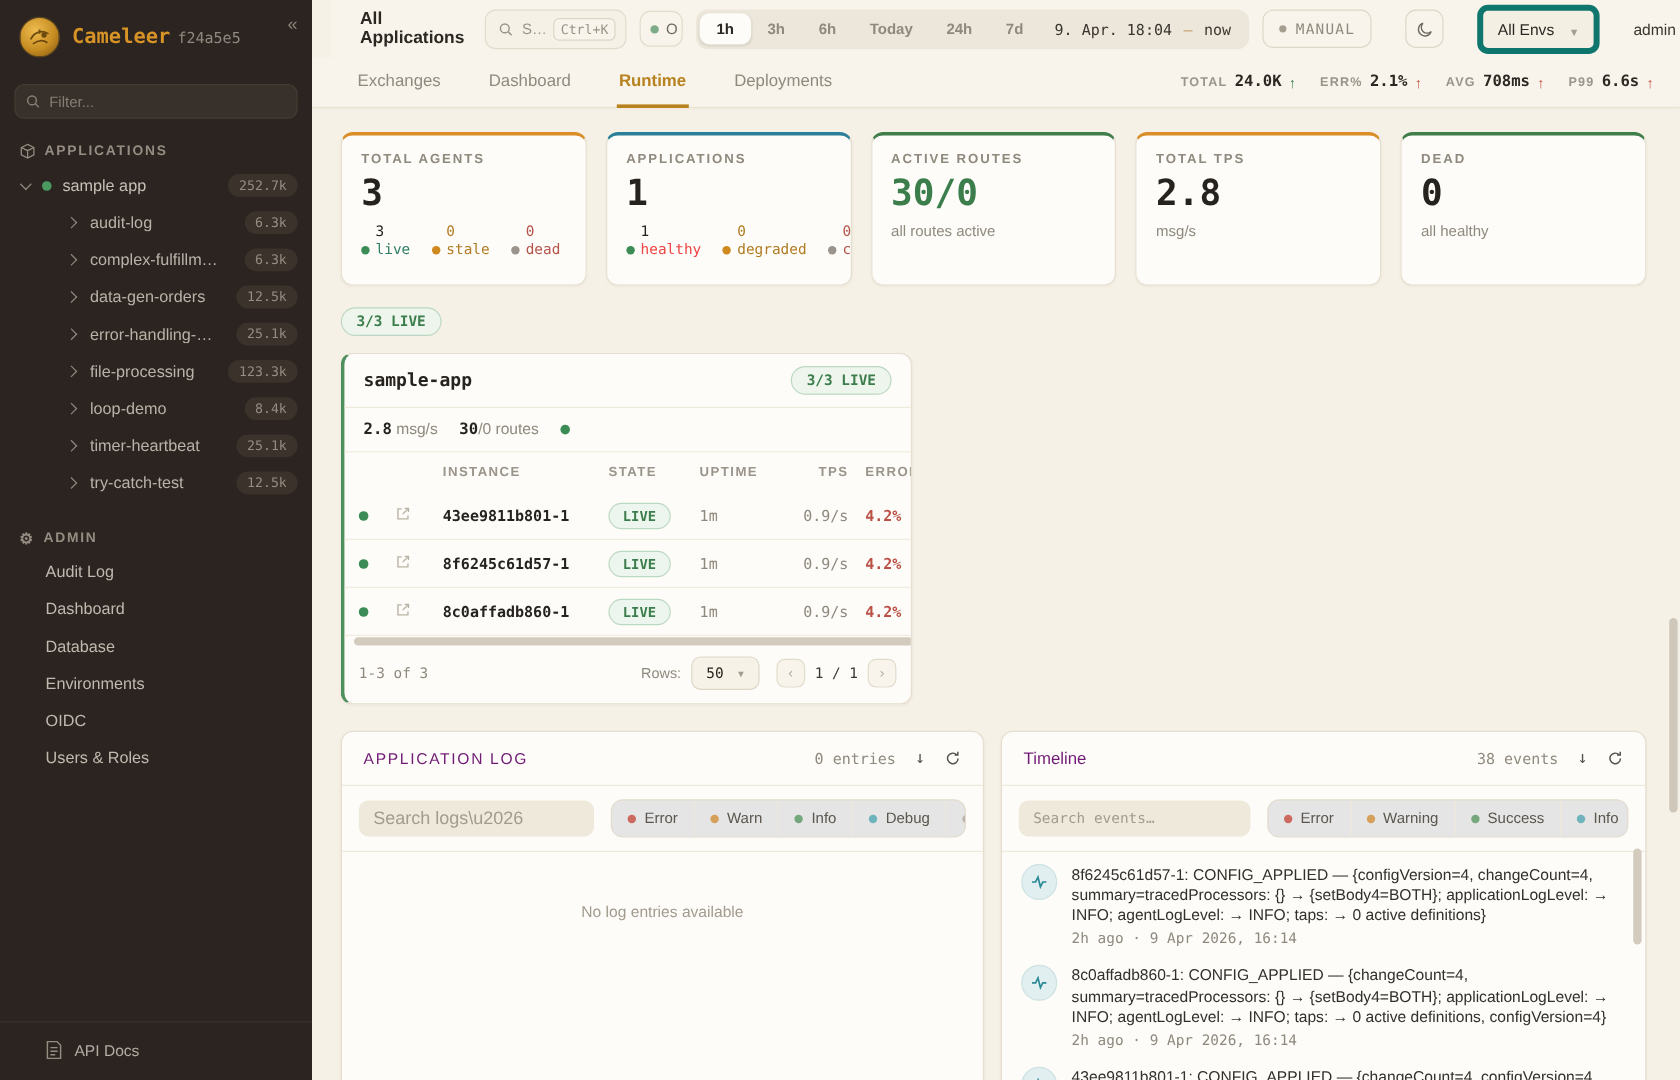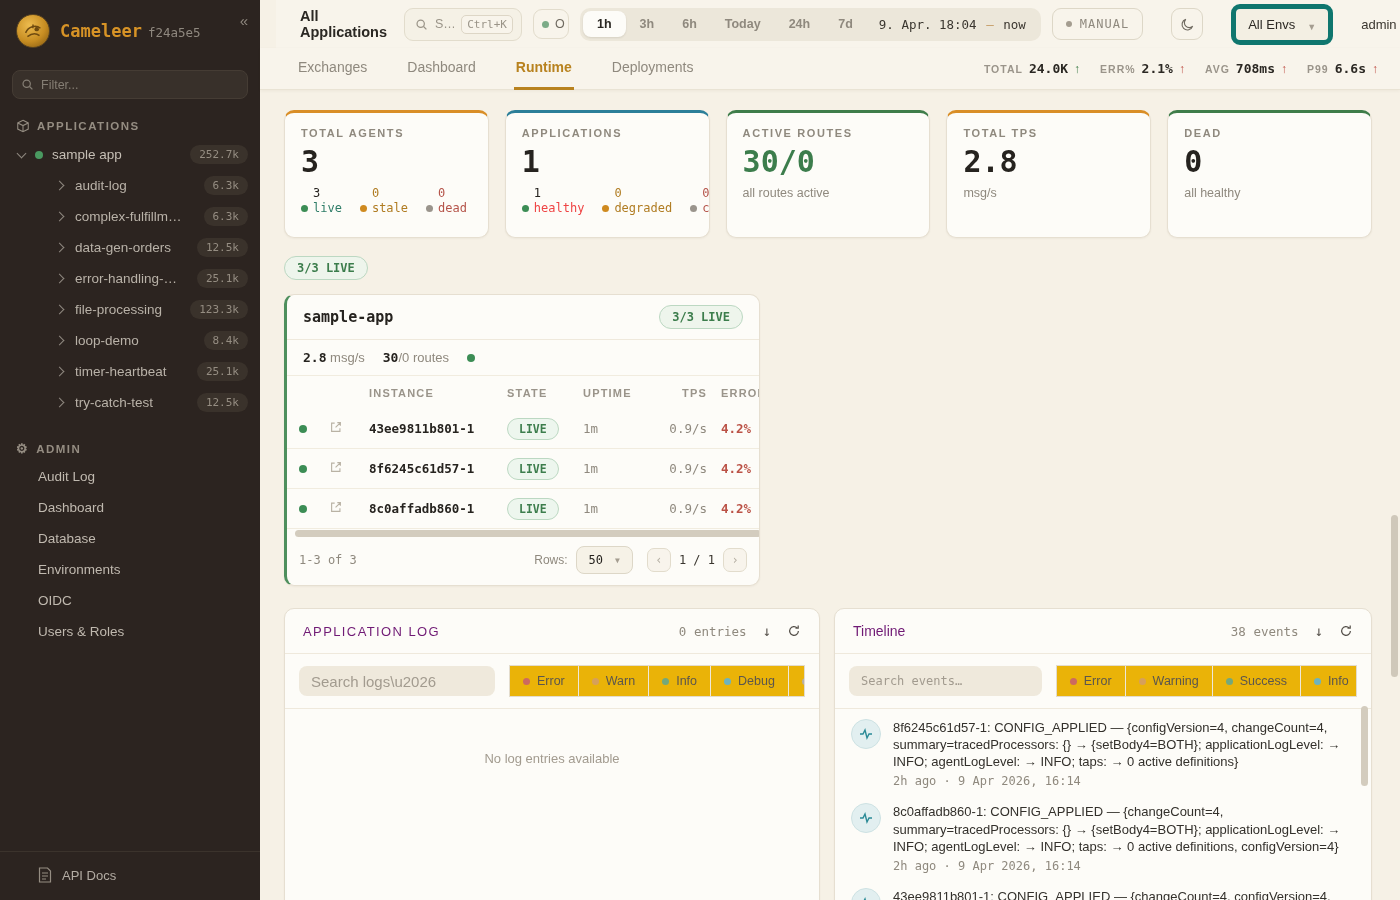--- a/index.html
+++ b/index.html
@@ -126,21 +126,21 @@
   .p-title { font-weight:normal; font-size:13px; color:#701a75; letter-spacing:1.4px; }
   .p-title.tlt { letter-spacing:0; font-size:14px; }
   .p-count { margin-left:auto; font-family:"DejaVu Sans Mono", monospace; font-size:12.5px; color:#8f897e; }
   .p-ic { margin-left:16px; color:#55504a; cursor:pointer; display:flex; }
   .p-ic svg { width:14px; height:14px; stroke:#55504a; fill:none; }
   .p-ic.dl { font-size:14px; }
   .p-filter { display:flex; align-items:center; gap:14px; padding:11px 14px; border-bottom:1px solid #efe9dc; }
   .p-search { background:#efe9dc; border:none; border-radius:8px; height:30px; padding:0 12px; font-size:15px; color:#5b564e; width:196px; outline:none; }
   .p-search::placeholder { color:#a29b8f; }
   .p-search.mono { font-family:"DejaVu Sans Mono", monospace; font-size:12px; }
-  .chipgroup { display:flex; border:1px solid #e3dccd; border-radius:0; background:#eab308; overflow:hidden; }
+  .chipgroup { display:flex; border:1px solid #e3dccd; border-radius:10px; background:#e5e5e5; overflow:hidden; }
   .chip { display:flex; align-items:center; gap:7px; padding:8px 13px; font-size:12.5px; color:#5b564e; border-right:1px solid #eee8da; cursor:pointer; white-space:nowrap; }
   .chip:last-child { border-right:none; }
   .chip .chdot { width:7px; height:7px; border-radius:50%; }
   .p-empty { text-align:center; color:#a29b8f; font-size:13px; padding-top:42px; }
   .events { padding:10px 20px 0 16px; }
   .event { display:flex; gap:12px; margin-bottom:15px; }
   .ev-av { width:30px; height:30px; border-radius:50%; background:#e2eff0; border:1px solid #cde2e3; display:flex; align-items:center; justify-content:center; flex:none; }
   .ev-av svg { width:16px; height:16px; stroke:#2a8a96; fill:none; }
   .ev-text { font-size:13px; color:#33302b; line-height:1.32; }
   .ev-time { font-family:"DejaVu Sans Mono", monospace; font-size:12px; color:#8f897e; margin-top:4px; }

